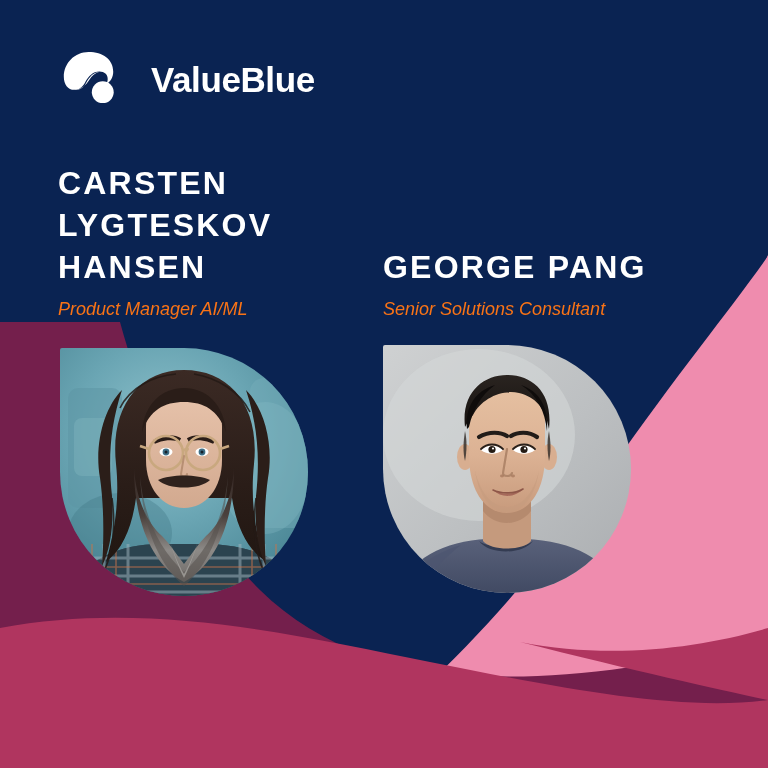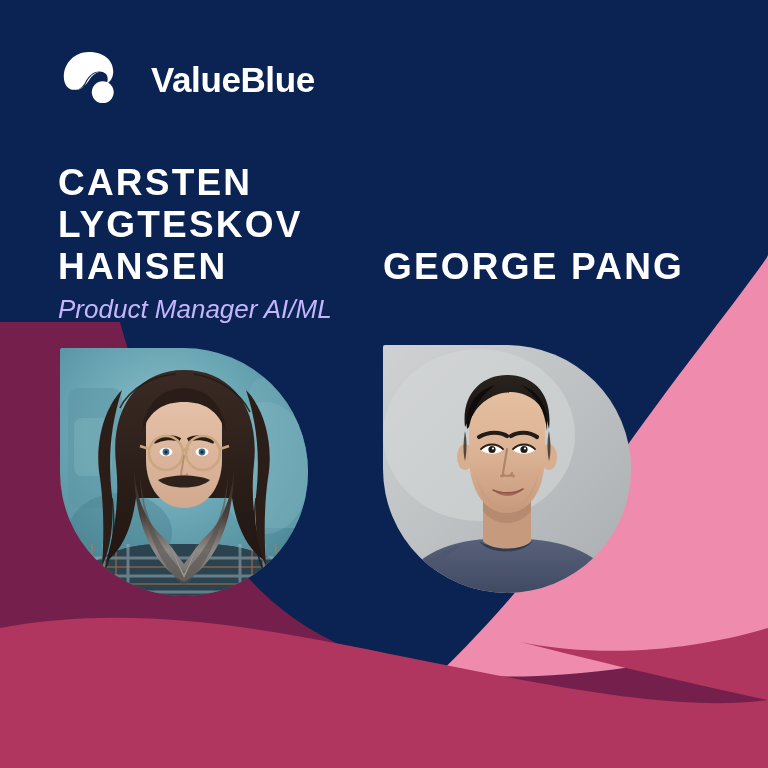--- a/index.html
+++ b/index.html
@@ -50,30 +50,30 @@
     white-space: nowrap;
   }
 
   
   .speaker-text {
     position: absolute;
     z-index: 6;
   }
   .speaker-name {
     color: #ffffff;
-    font-size: 37px;
+    font-size: 32px;
     font-weight: 700;
     letter-spacing: 2.2px;
     line-height: 42px;
     white-space: pre-line;
     margin: 0;
   }
   .speaker-role {
-    color: #c4b5fd;
-    font-size: 26px;
+    color: #f97316;
+    font-size: 18px;
     font-style: italic;
     font-weight: 400;
     letter-spacing: 0px;
     line-height: 38px;
     margin: 2px 0 0 0;
     white-space: nowrap;
   }
 
   #speaker-1-text { left: 58px; top: 162px; }
   #speaker-2-text { left: 383px; top: 246px; }
@@ -126,20 +126,21 @@
 
   <div class="speaker-text" id="speaker-1-text">
     <div class="speaker-name">CARSTEN
 LYGTESKOV
 HANSEN</div>
     <div class="speaker-role">Product Manager AI/ML</div>
   </div>
 
   <div class="speaker-text" id="speaker-2-text">
     <div class="speaker-name">GEORGE PANG</div>
+    <div class="speaker-role">Senior Solutions Consultant</div>
   </div>
 
   <div class="portrait" id="portrait-1">
     <svg class="portrait-img" viewBox="0 0 248 248" width="248" height="248" xmlns="http://www.w3.org/2000/svg" preserveAspectRatio="xMidYMid slice" aria-hidden="true">
       <defs>
         <radialGradient id="p1bg" cx="42%" cy="34%" r="78%">
           <stop offset="0%" stop-color="#8fc2cc"></stop>
           <stop offset="45%" stop-color="#6ba6b4"></stop>
           <stop offset="100%" stop-color="#44808f"></stop>
         </radialGradient>

